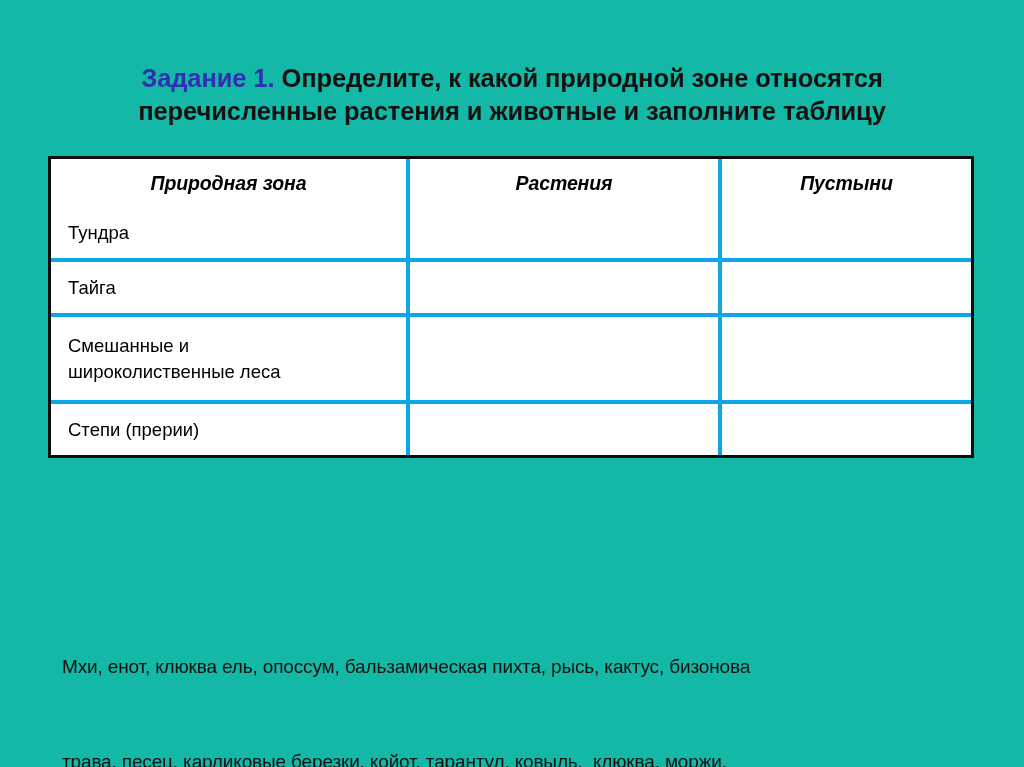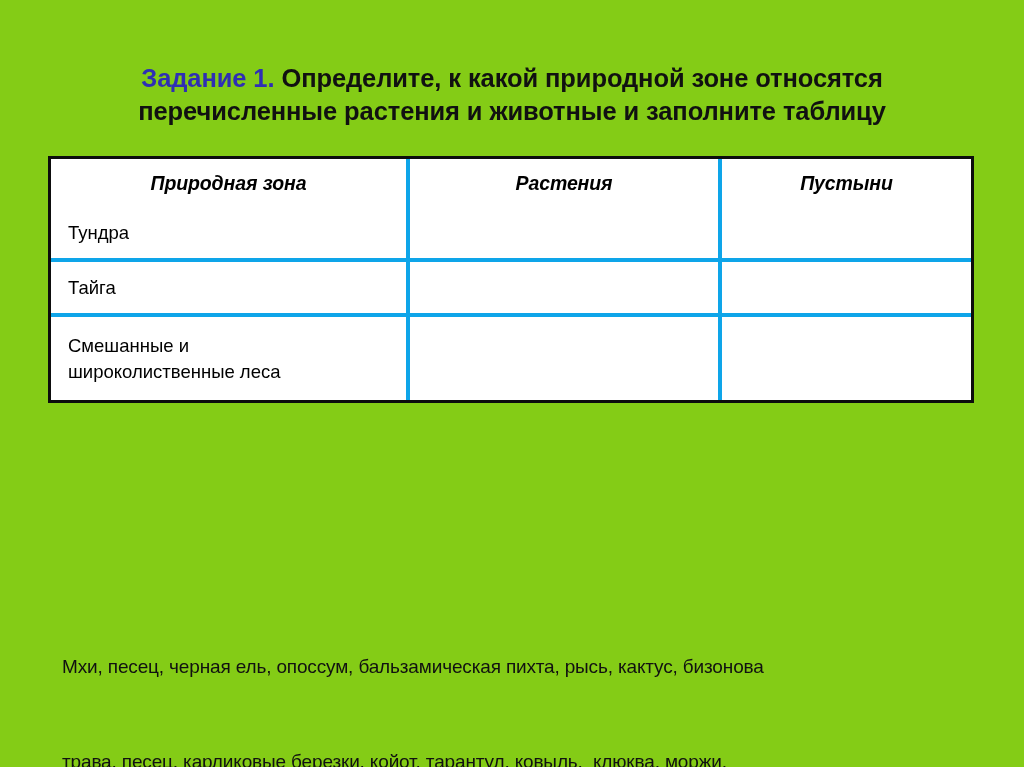--- a/index.html
+++ b/index.html
@@ -13,21 +13,21 @@
     font-family: "Liberation Sans", "DejaVu Sans", sans-serif;
     color: #000000;
     overflow: hidden;
     position: relative;
   }
 
   .page {
     position: relative;
     width: 1024px;
     height: 767px;
-    background: #84cc16;
+    background: #14b8a6;
   }
 
   
   .title-block {
     position: absolute;
     left: 48px;
     top: 62px;
     width: 928px;
     text-align: center;
     font-size: 25.5px;
@@ -160,25 +160,32 @@
               <span class="nm">Тайга</span>
             </td>
           <td class="blank"></td>
           <td class="blank"></td>
         </tr>
         <tr class="tall">
           <td class="zone-name"><span class="nm">Смешанные и</span><span class="l2">широколиственные леса</span></td>
           <td class="blank"></td>
           <td class="blank"></td>
         </tr>
+        <tr>
+          <td class="zone-name">
+              <span class="nm">Степи (прерии)</span>
+            </td>
+          <td class="blank"></td>
+          <td class="blank"></td>
+        </tr>
       </tbody>
     </table>
   </div>
 
   <div class="word-list">
-    <span class="wl-line">Мхи, песец, черная ель, опоссум, бальзамическая пихта, рысь, кактус, бизонова</span>
+    <span class="wl-line">Мхи, енот, клюква ель, опоссум, бальзамическая пихта, рысь, кактус, бизонова</span>
     <span class="wl-line">трава, песец, карликовые березки, койот, тарантул, ковыль,  клюква, моржи,</span>
     
     
     
   </div>
 
 </div>
 
 </body></html>

